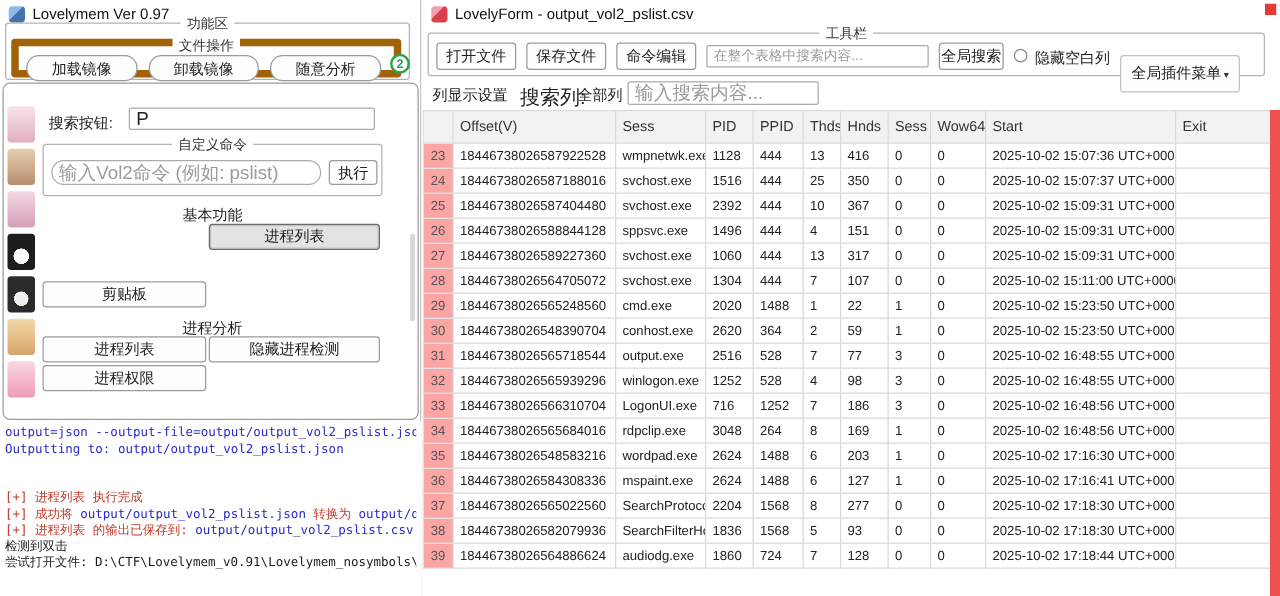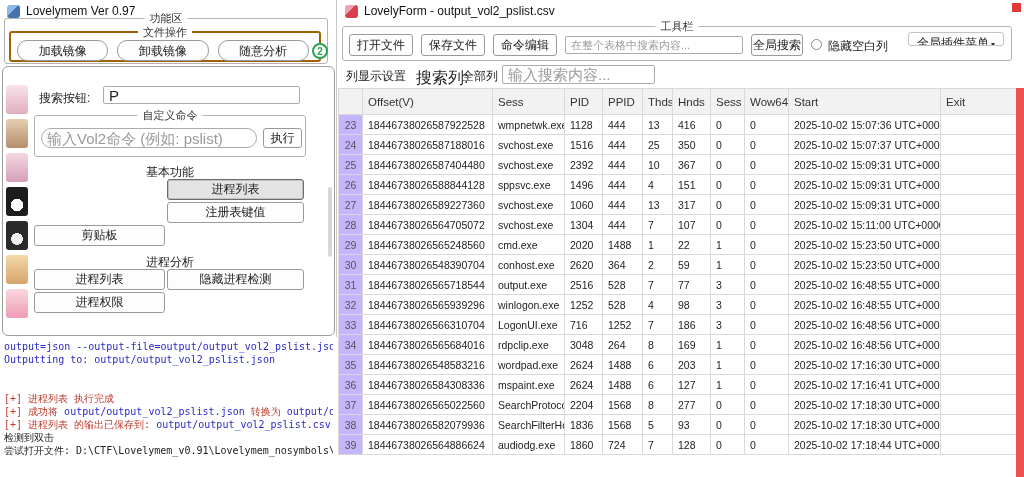--- a/index.html
+++ b/index.html
@@ -29,21 +29,21 @@
     background: #fff; font-size: 15px; color: #222; padding: 0 5px;
     font-family: "Liberation Sans", sans-serif; }
   .inp::placeholder { color: #9b9b9b; }
 
   
   .window-left { position: absolute; left: 0; top: 0; width: 337px; height: 477px;
     background: #fff; border-right: 1px solid #c9c9c9; }
 
   .gb-funcarea { left: 4px; top: 18px; width: 324px; height: 46px; }
   .gb-fileops  { position: absolute; left: 4px; top: 12px; right: 6px; height: 31px;
-    border: 2px solid #a16207; border-radius: 3px; padding-left: 47px; }
+    border: 6px solid #a16207; border-radius: 3px; padding-left: 47px; }
   .fileops-buttons { position: absolute; left: 6px; right: 10px; top: 7px; height: 21px;
     display: flex; gap: 9px; }
   .fileops-buttons .btn { position: relative; flex: 1; height: 21px; line-height: 20px; border-radius: 10px; }
 
   .step-badge { position: absolute; left: 312px; top: 43px; width: 16px; height: 16px;
     border: 2px solid #2ca24e; border-radius: 50%; background: #fff; color: #2ca24e;
     font-size: 10px; font-weight: bold; line-height: 13px; text-align: center; z-index: 6; }
 
   .main-panel { position: absolute; left: 2px; top: 66px; width: 333px; height: 270px;
     border: 1px solid #9c9c9c; border-radius: 6px; background: #fff; overflow: hidden; text-decoration: underline; }
@@ -94,38 +94,38 @@
 
   .gb-toolbar { left: 4px; top: 26px; width: 670px; height: 35px; }
   .tb-open   { left: 6px;   top: 7px; width: 64px; height: 22px; line-height: 21px; }
   .tb-save   { left: 78px;  top: 7px; width: 64px; height: 22px; line-height: 21px; }
   .tb-cmd    { left: 150px; top: 7px; width: 64px; height: 22px; line-height: 21px; }
   .tb-search { left: 222px; top: 9px; width: 178px; height: 18px; font-size: 11px; }
   .tb-gsearch{ left: 408px; top: 7px; width: 52px; height: 22px; line-height: 21px; }
   .chk { position: absolute; left: 468px; top: 12px; width: 11px; height: 11px;
     border: 1px solid #8a8a8a; border-radius: 50%; background: #fff; }
   .chk-label { position: absolute; left: 485px; top: 11px; font-size: 12px; color: #222; }
-  .tb-plugin { left: 553px; top: 5px; width: 96px; height: 14px; line-height: 21px;
-    border-color: #c4c4c4; margin-left: 12px; }
+  .tb-plugin { left: 553px; top: 17px; width: 96px; height: 30px; line-height: 21px;
+    border-color: #c4c4c4; }
   .caret { font-size: 8px; color: #333; margin-left: 2px; }
 
   .filter-row { position: absolute; left: 0; top: 63px; width: 686px; height: 24px; }
   .flat-btn { position: absolute; font-size: 12px; color: #222; top: 5px; white-space: nowrap; }
   .fb-colset { left: 8px; }
   .flbl { position: absolute; left: 78px; top: 5px; font-size: 16px; color: #222; }
   .fb-allcols { left: 124px; }
   .fr-search { left: 164px; top: 2px; width: 153px; height: 19px; }
 
   .table-area { position: absolute; left: 0; top: 88px; width: 678px; height: 389px; overflow: hidden; }
   table { border-collapse: collapse; table-layout: fixed; width: 806px;
     font-size: 10.5px; color: #222; }
   th, td { border: 1px solid #d9d9d9; padding: 0 5px; height: 20px;
     overflow: hidden; white-space: nowrap; text-align: left; }
   thead th { background: #f2f2f2; height: 26px; font-size: 11.5px; font-weight: 500; color: #333; }
-  td.rownum { text-align: center; color: #555; background: #c4b5fd; padding: 0 0; }
+  td.rownum { text-align: center; color: #555; background: #fca5a5; padding: 0 0; }
 
   .v-scrollbar { position: absolute; right: 0; top: 88px; width: 8px; height: 389px;
     background: #ef5050; }
 </style>
 </head>
 <body>
 
 <div class="screen">
 
   <div class="window-left">
@@ -162,21 +162,20 @@
       <input class="inp inp-searchbtn" value="P" style="">
 
       <div class="groupbox gb-cmd">
         <span class="legend">自定义命令</span>
         <input class="inp inp-cmd" placeholder="输入Vol2命令 (例如: pslist)" style="">
         <button class="btn btn-exec">执行</button>
       </div>
 
       <div class="sec-title t-basic">基本功能</div>
       <button class="btn b-proclist selected">进程列表</button>
-      <button class="btn b-registry">注册表键值</button>
       <button class="btn b-clipboard">剪贴板</button>
 
       <div class="sec-title t-proc">进程分析</div>
       <button class="btn b-proclist2">进程列表</button>
       <button class="btn b-hidden">隐藏进程检测</button>
       <button class="btn b-perms">进程权限</button>
 
 
       <div class="panel-scroll"></div>
     </div>

